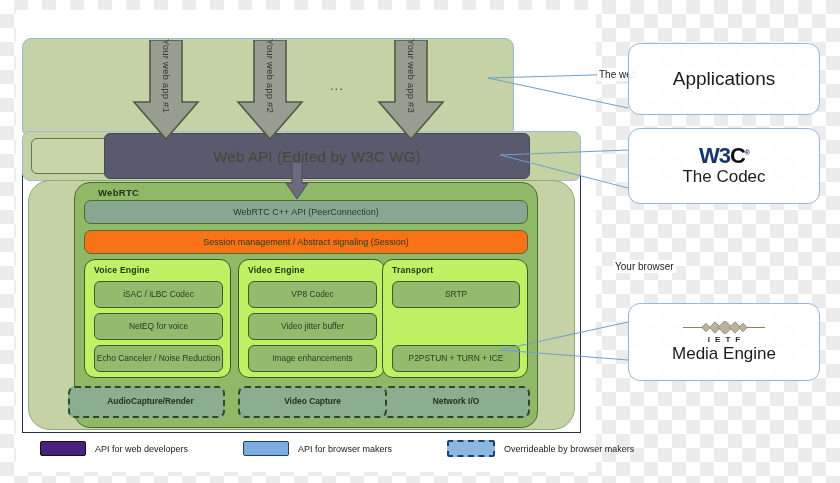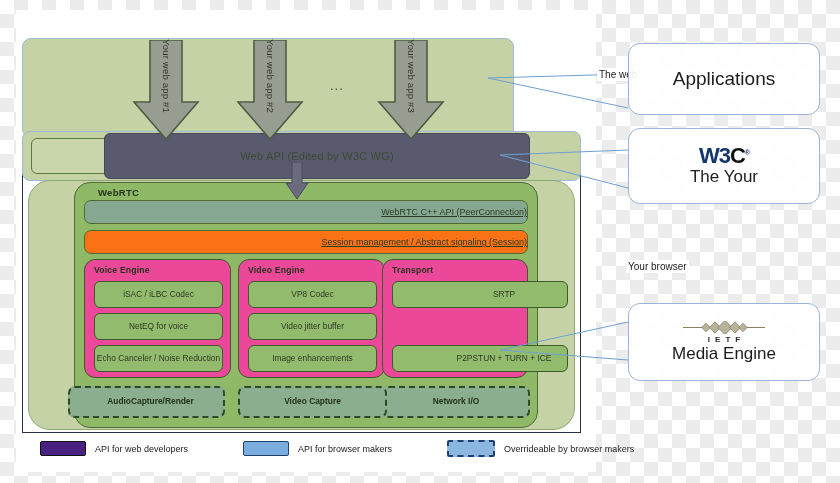--- a/index.html
+++ b/index.html
@@ -37,66 +37,66 @@
   }
   .api-row-inner{
     position:absolute;left:8px;top:6px;width:110px;height:34px;
     background:#c9d5ab;border:1px solid #5d7a3f;border-radius:6px;
   }
   
   .webapi-bar{
     position:absolute;left:104px;top:133px;width:424px;height:44px;
     background:#5a5a6e;border:1.2px solid #474757;border-radius:6px;
     display:flex;align-items:center;justify-content:center;
-    color:#3f4a33;font-size:11px;letter-spacing:.2px;
+    color:#3f4a33;font-size:15px;letter-spacing:.2px;
   }
 
   
   .browser-panel{
     position:absolute;left:28px;top:180px;width:545px;height:248px;
     background:#c5d2a5;border:1.2px solid #8fa873;border-radius:22px;
   }
 
   
   .webrtc-panel{
     position:absolute;left:74px;top:182px;width:462px;height:244px;
     background:#8fb867;border:1.6px solid #4f6b35;border-radius:16px;
   }
   .webrtc-label{
     position:absolute;left:98px;top:187px;font-size:9.5px;font-weight:bold;
     color:#23331a;letter-spacing:.3px;
   }
 
   .inner-bar{
     position:absolute;height:22px;border:1.4px solid #4f6b35;border-radius:7px;
-    display:flex;align-items:center;justify-content:flex-end;
-    font-size:9px;color:#2c3a22;text-decoration:underline;
+    display:flex;align-items:center;justify-content:center;
+    font-size:9px;color:#2c3a22;
   }
   .cpp-api{left:84px;top:200px;width:442px;background:#86a891;}
   .session{left:84px;top:230px;width:442px;background:#f97316;}
 
   
   .engine{
     position:absolute;top:259px;width:145px;height:117px;
-    background:#ec4899;border:1.6px solid #3d5a2a;border-radius:11px;
+    background:#bef264;border:1.6px solid #3d5a2a;border-radius:11px;
   }
   .engine.voice{left:84px;}
   .engine.video{left:238px;}
   .engine.transport{left:382px;width:144px;}
   .engine-title{
     position:absolute;left:9px;top:5px;font-size:8.6px;font-weight:bold;
     color:#23331a;letter-spacing:.2px;
   }
   .engine-item{
     position:absolute;left:9px;width:127px;height:25px;
     background:#93bb6d;border:1.3px solid #3d5a2a;border-radius:6px;
     display:flex;align-items:center;justify-content:center;text-align:center;
     font-size:8.4px;color:#2c3a22;line-height:1.15;
   }
-  .engine.transport .engine-item{width:126px;padding-left:48px;}
+  .engine.transport .engine-item{width:126px;}
   .ei1{top:21px;}
   .ei2{top:53px;}
   .ei3{top:85px;}
 
   
   .capture{
     position:absolute;top:386px;width:145px;height:28px;
     background:#8bad90;border:2.2px dashed #2f4a22;border-radius:7px;
     display:flex;align-items:center;justify-content:center;text-align:center;
     font-size:8.4px;font-weight:bold;color:#23331a;line-height:1.15;
@@ -136,21 +136,21 @@
   .c-w3c{left:628px;top:128px;width:190px;height:74px;}
   .c-ietf{left:628px;top:303px;width:190px;height:76px;}
   .c-title{font-size:19px;color:#1c1c1c;}
   .c-title.small{font-size:17px;}
 
   .theweb{
     position:absolute;left:597px;top:68px;font-size:10px;color:#1c1c1c;
     background:#fff;padding:1px 2px;
   }
   .yourbrowser{
-    position:absolute;left:626px;top:260px;font-size:10px;color:#1c1c1c;
+    position:absolute;left:613px;top:260px;font-size:10px;color:#1c1c1c;
     background:#fff;padding:1px 2px;
   }
 
   
   .w3c-logo{font-size:22px;font-weight:bold;letter-spacing:-1px;line-height:1;}
   .w3c-logo .w3{color:#15366b;}
   .w3c-logo .c{color:#101010;}
   .w3c-logo .reg{font-size:7px;vertical-align:super;color:#15366b;}
 
   
@@ -280,21 +280,21 @@
   <div class="yourbrowser">Your browser</div>
 
   <div class="callout c-apps">
     <div class="c-title">Applications</div>
   </div>
 
   <div class="callout c-w3c">
     <div class="w3c-logo">
       <span class="w3">W3</span><span class="c">C</span><span class="reg">®</span>
     </div>
-    <div class="c-title small">The Your</div>
+    <div class="c-title small">The Codec</div>
   </div>
 
   <div class="callout c-ietf">
     <div class="ietf-logo">
       <svg width="86" height="13" viewBox="0 0 86 13">
         <line x1="2" y1="6.5" x2="22" y2="6.5" stroke="#8a7f5c" stroke-width="1"></line>
         <line x1="64" y1="6.5" x2="84" y2="6.5" stroke="#8a7f5c" stroke-width="1"></line>
         <g fill="#b9b39a" stroke="#6f6a52" stroke-width=".6">
           <rect x="22" y="3.5" width="6" height="6" transform="rotate(45 25 6.5)"></rect>
           <rect x="30" y="2.5" width="8" height="8" transform="rotate(45 34 6.5)"></rect>

